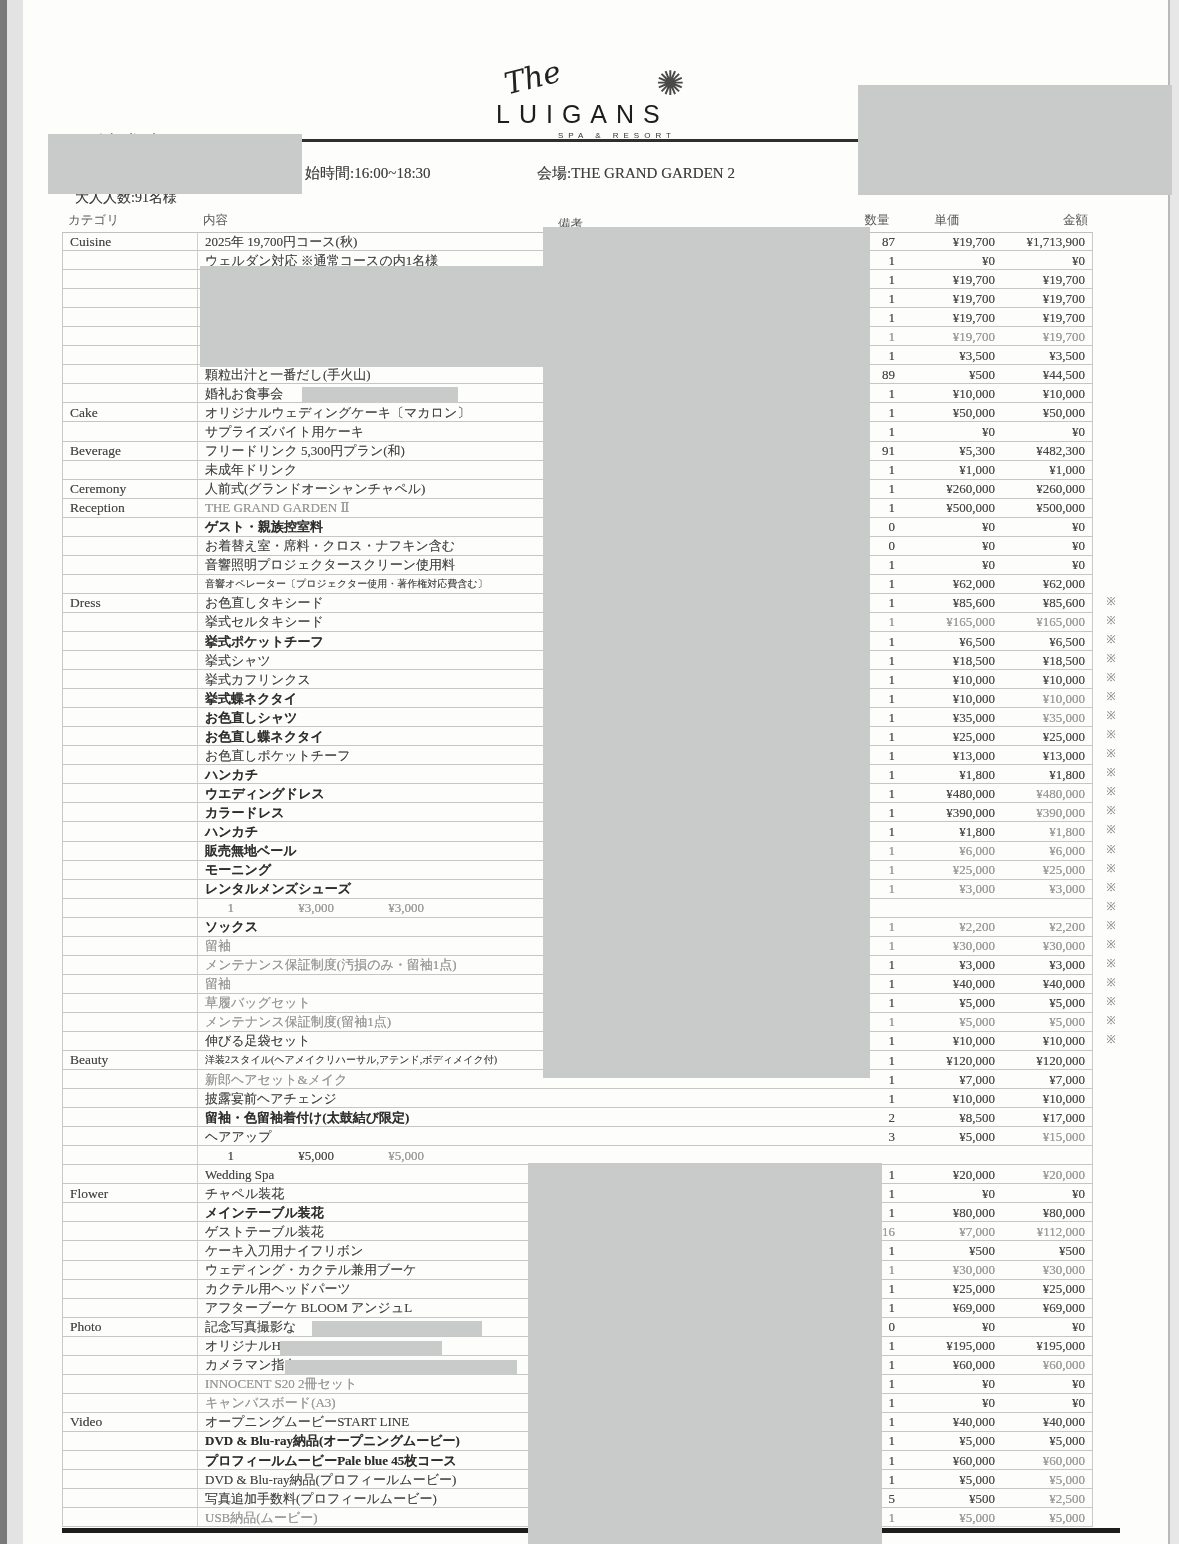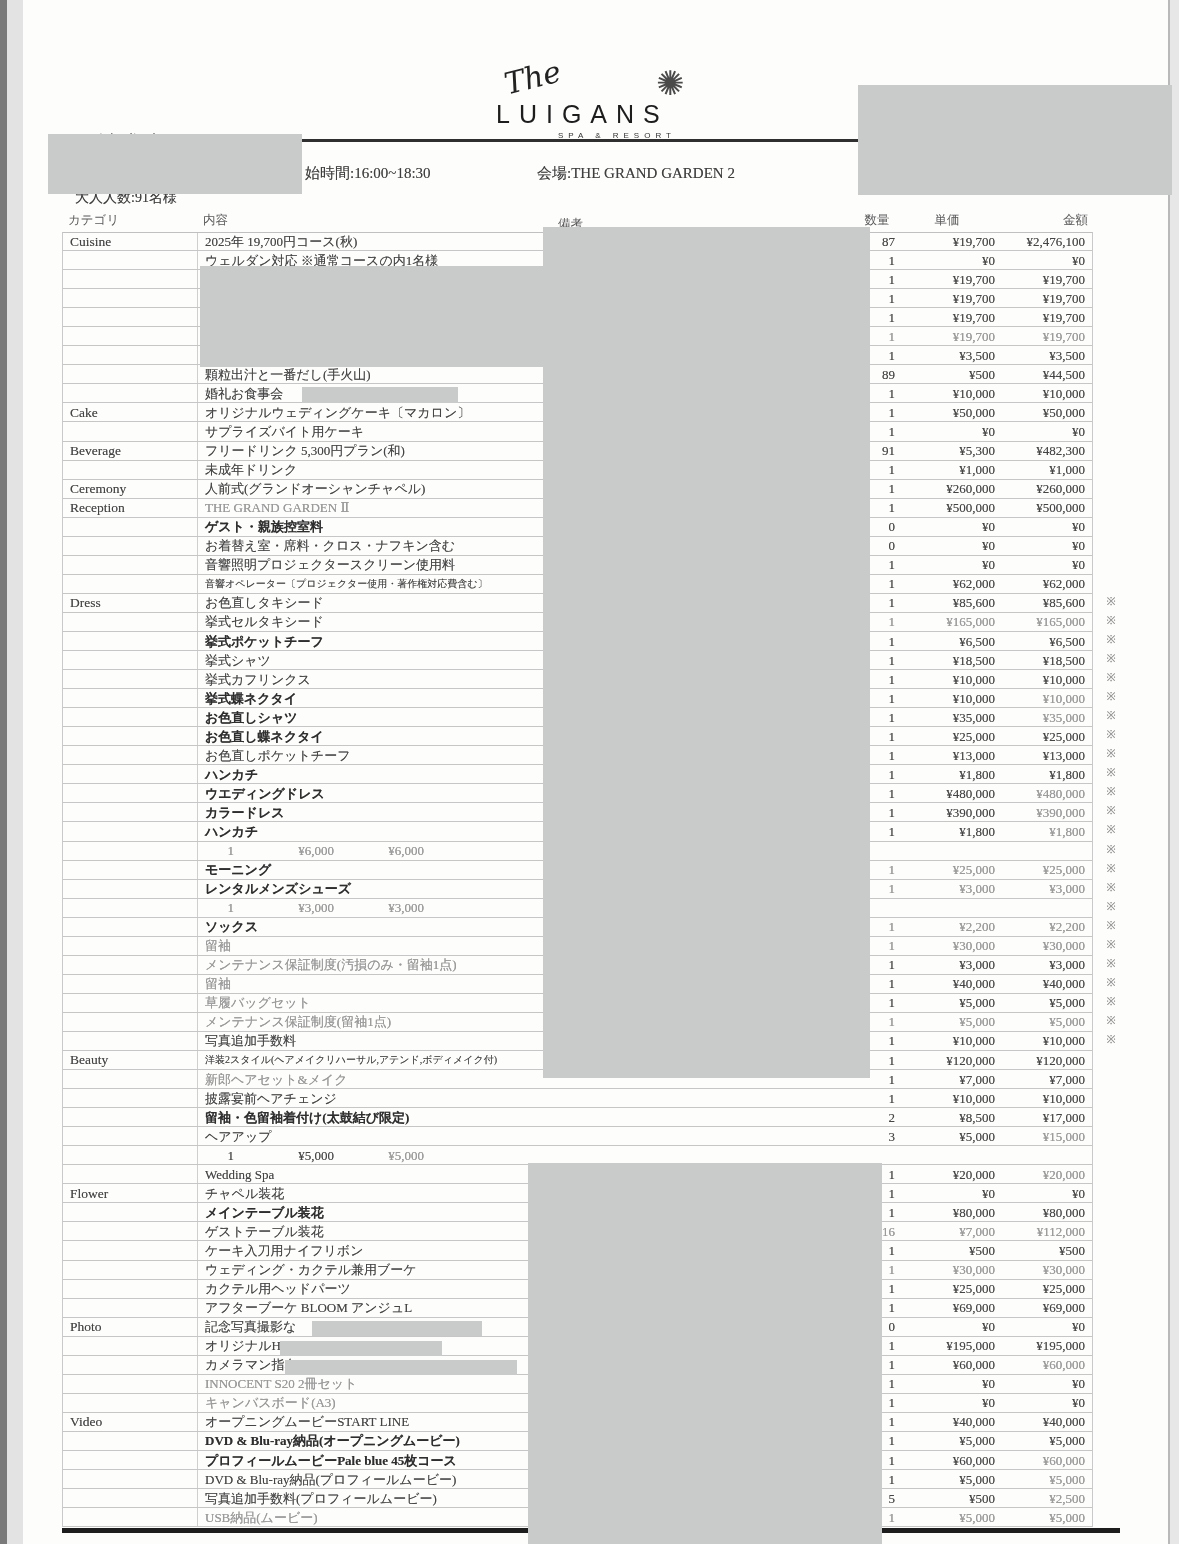--- a/index.html
+++ b/index.html
@@ -95,21 +95,21 @@
   <span style="left:898px;width:98px;text-align:center;">単価</span>
   <span style="left:998px;width:90px;text-align:right;">金額</span>
 </div>
 
 <div class="abs" id="table">
     <div class="row soft">
       <span class="c-cat">Cuisine</span>
       <span class="c-desc">2025年 19,700円コース(秋)</span>
       <span class="c-qty">87</span>
       <span class="c-unit">¥19,700</span>
-      <span class="c-amt">¥2,476,100</span>
+      <span class="c-amt">¥1,713,900</span>
     </div>
     <div class="row soft">
       <span class="c-cat"></span>
       <span class="c-desc">ウェルダン対応 ※通常コースの内1名様</span>
       <span class="c-qty">1</span>
       <span class="c-unit">¥0</span>
       <span class="c-amt">¥0</span>
     </div>
     <div class="row soft">
       <span class="c-cat"></span>
@@ -329,20 +329,21 @@
     <div class="row soft">
       <span class="c-cat"></span>
       <span class="c-desc t-bold ">ハンカチ</span>
       <span class="c-qty">1</span>
       <span class="c-unit">¥1,800</span>
       <span class="c-amt t-light">¥1,800</span>
       <span class="c-mark">※</span>
     </div>
     <div class="row soft">
       <span class="c-cat"></span>
+      <span class="c-desc t-bold ">販売無地ベール</span>
       <span class="c-qty t-light">1</span>
       <span class="c-unit t-light">¥6,000</span>
       <span class="c-amt t-light">¥6,000</span>
       <span class="c-mark">※</span>
     </div>
     <div class="row soft">
       <span class="c-cat"></span>
       <span class="c-desc t-bold ">モーニング</span>
       <span class="c-qty t-light">1</span>
       <span class="c-unit t-light">¥25,000</span>
@@ -407,21 +408,21 @@
     <div class="row soft">
       <span class="c-cat"></span>
       <span class="c-desc t-light ">メンテナンス保証制度(留袖1点)</span>
       <span class="c-qty t-light">1</span>
       <span class="c-unit t-light">¥5,000</span>
       <span class="c-amt t-light">¥5,000</span>
       <span class="c-mark">※</span>
     </div>
     <div class="row soft">
       <span class="c-cat"></span>
-      <span class="c-desc">写真追加手数料</span>
+      <span class="c-desc">伸びる足袋セット</span>
       <span class="c-qty">1</span>
       <span class="c-unit">¥10,000</span>
       <span class="c-amt">¥10,000</span>
       <span class="c-mark">※</span>
     </div>
     <div class="row soft">
       <span class="c-cat">Beauty</span>
       <span class="c-desc t-small">洋装2スタイル(ヘアメイクリハーサル,アテンド,ボディメイク付)</span>
       <span class="c-qty">1</span>
       <span class="c-unit">¥120,000</span>

